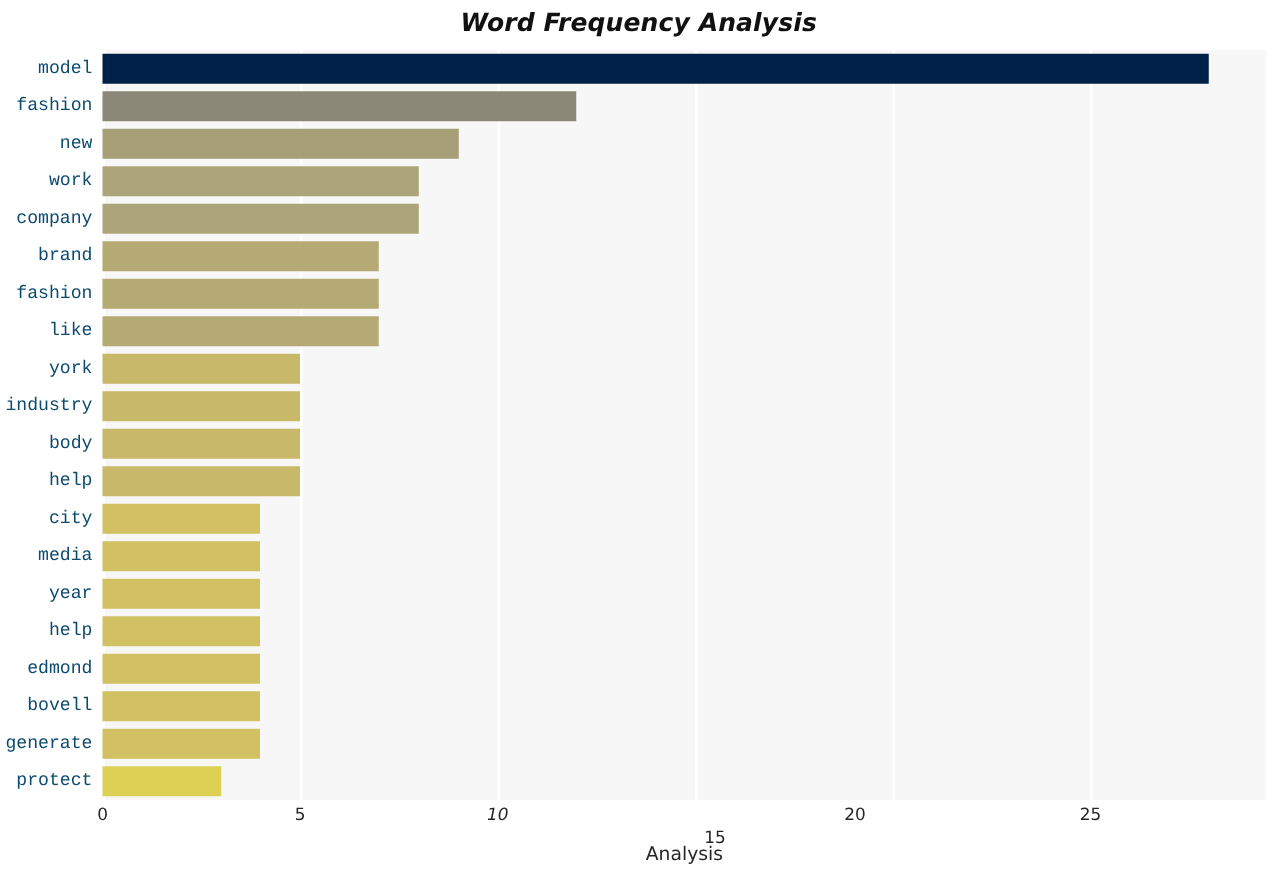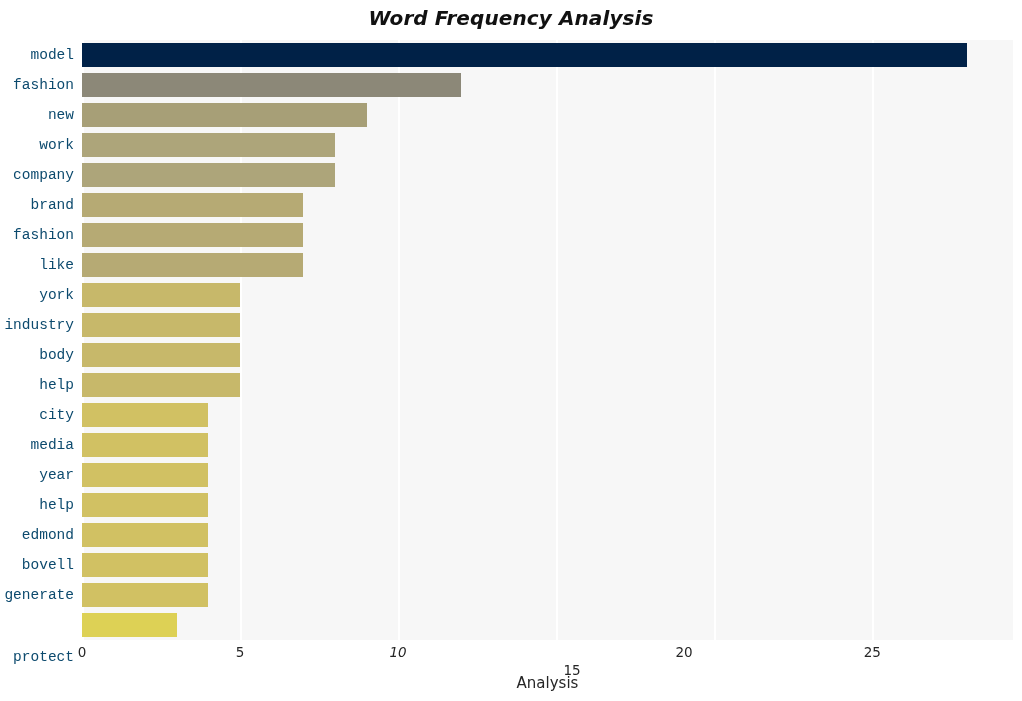--- a/index.html
+++ b/index.html
@@ -194,21 +194,21 @@
       <div class="ylabel-item" style="top: 270px; height: 30px; line-height: 30px;">industry</div>
       <div class="ylabel-item" style="top: 300px; height: 30px; line-height: 30px;">body</div>
       <div class="ylabel-item" style="top: 330px; height: 30px; line-height: 30px;">help</div>
       <div class="ylabel-item" style="top: 360px; height: 30px; line-height: 30px;">city</div>
       <div class="ylabel-item" style="top: 390px; height: 30px; line-height: 30px;">media</div>
       <div class="ylabel-item" style="top: 420px; height: 30px; line-height: 30px; text-align: right;">year</div>
       <div class="ylabel-item" style="top: 450px; height: 30px; line-height: 30px;">help</div>
       <div class="ylabel-item" style="top: 480px; height: 30px; line-height: 30px;">edmond</div>
       <div class="ylabel-item" style="top: 510px; height: 30px; line-height: 30px;">bovell</div>
       <div class="ylabel-item" style="top: 540px; height: 30px; line-height: 30px;">generate</div>
-      <div class="ylabel-item" style="top: 602px; height: 30px; line-height: 30px; margin-left: 43px;">protect</div>
+      <div class="ylabel-item" style="top: 570px; height: 30px; line-height: 30px; margin-left: 43px;">protect</div>
     </div>
 
   <div id="xticks">
       <div class="xtick-item" style="left: 82px;">0</div>
       <div class="xtick-item" style="left: 240.065px;">5</div>
       <div class="xtick-item" style="left: 398.129px; font-style: italic;">10</div>
       <div class="xtick-item" style="left: 572px; margin-top: 18px;">15</div>
       <div class="xtick-item" style="left: 684px;">20</div>
       <div class="xtick-item" style="left: 872.323px;">25</div>
     </div>

